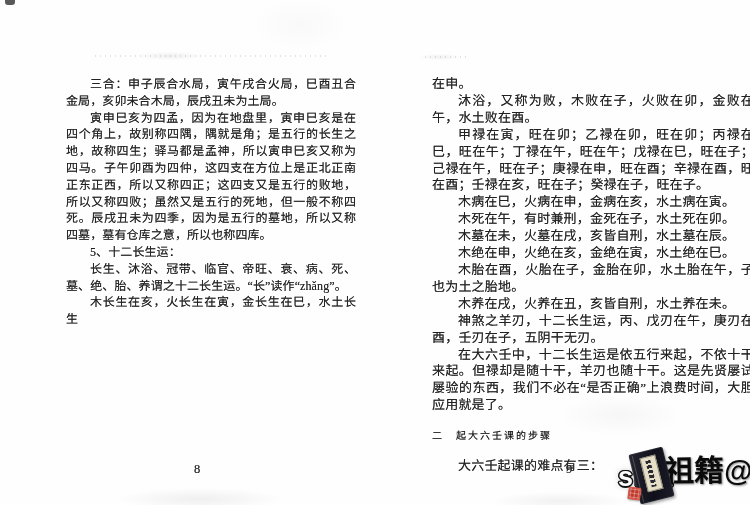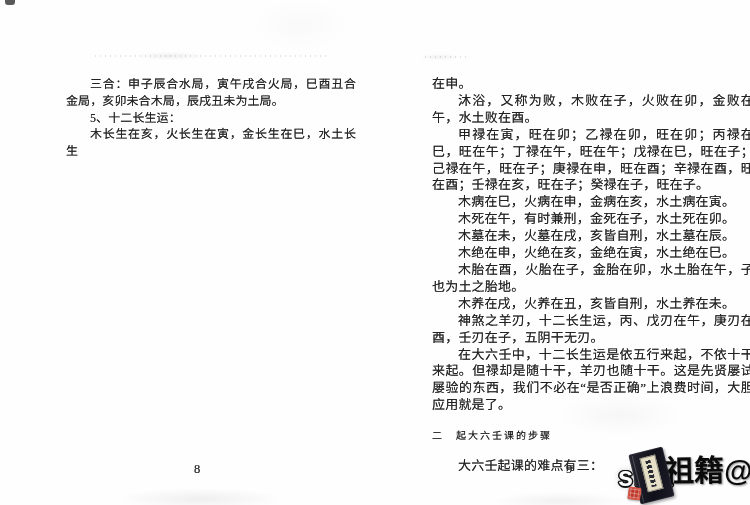--- a/index.html
+++ b/index.html
@@ -102,21 +102,23 @@
 <body>
 
 <div class="canvas">
 
   <div class="speck"></div>
   <div class="noise-row" id="noise1"></div>
   <div class="noise-row" id="noise2"></div>
 
   <div class="page-col" id="left-col">
     <p class="ind">三合：申子辰合水局，寅午戌合火局，巳酉丑合金局，亥卯未合木局，辰戌丑未为土局。</p>
+    <p class="ind">寅申巳亥为四孟，因为在地盘里，寅申巳亥是在四个角上，故别称四隅，隅就是角；是五行的长生之地，故称四生；驿马都是孟神，所以寅申巳亥又称为四马。子午卯酉为四仲，这四支在方位上是正北正南正东正西，所以又称四正；这四支又是五行的败地，所以又称四败；虽然又是五行的死地，但一般不称四死。辰戌丑未为四季，因为是五行的墓地，所以又称四墓，墓有仓库之意，所以也称四库。</p>
     <p class="ind">5、十二长生运：</p>
+    <p class="ind">长生、沐浴、冠带、临官、帝旺、衰、病、死、墓、绝、胎、养谓之十二长生运。“长”读作“zhǎng”。</p>
     <p class="ind">木长生在亥，火长生在寅，金长生在巳，水土长生</p>
   </div>
   <div class="pagenum" id="left-num">8</div>
 
   <div class="page-col" id="right-col">
     <p>在申。</p>
     <p class="ind">沐浴，又称为败，木败在子，火败在卯，金败在午，水土败在酉。</p>
     <p class="ind">甲禄在寅，旺在卯；乙禄在卯，旺在卯；丙禄在巳，旺在午；丁禄在午，旺在午；戊禄在巳，旺在子；己禄在午，旺在子；庚禄在申，旺在酉；辛禄在酉，旺在酉；壬禄在亥，旺在子；癸禄在子，旺在子。</p>
     <p class="ind">木病在巳，火病在申，金病在亥，水土病在寅。</p>
     <p class="ind">木死在午，有时兼刑，金死在子，水土死在卯。</p>

